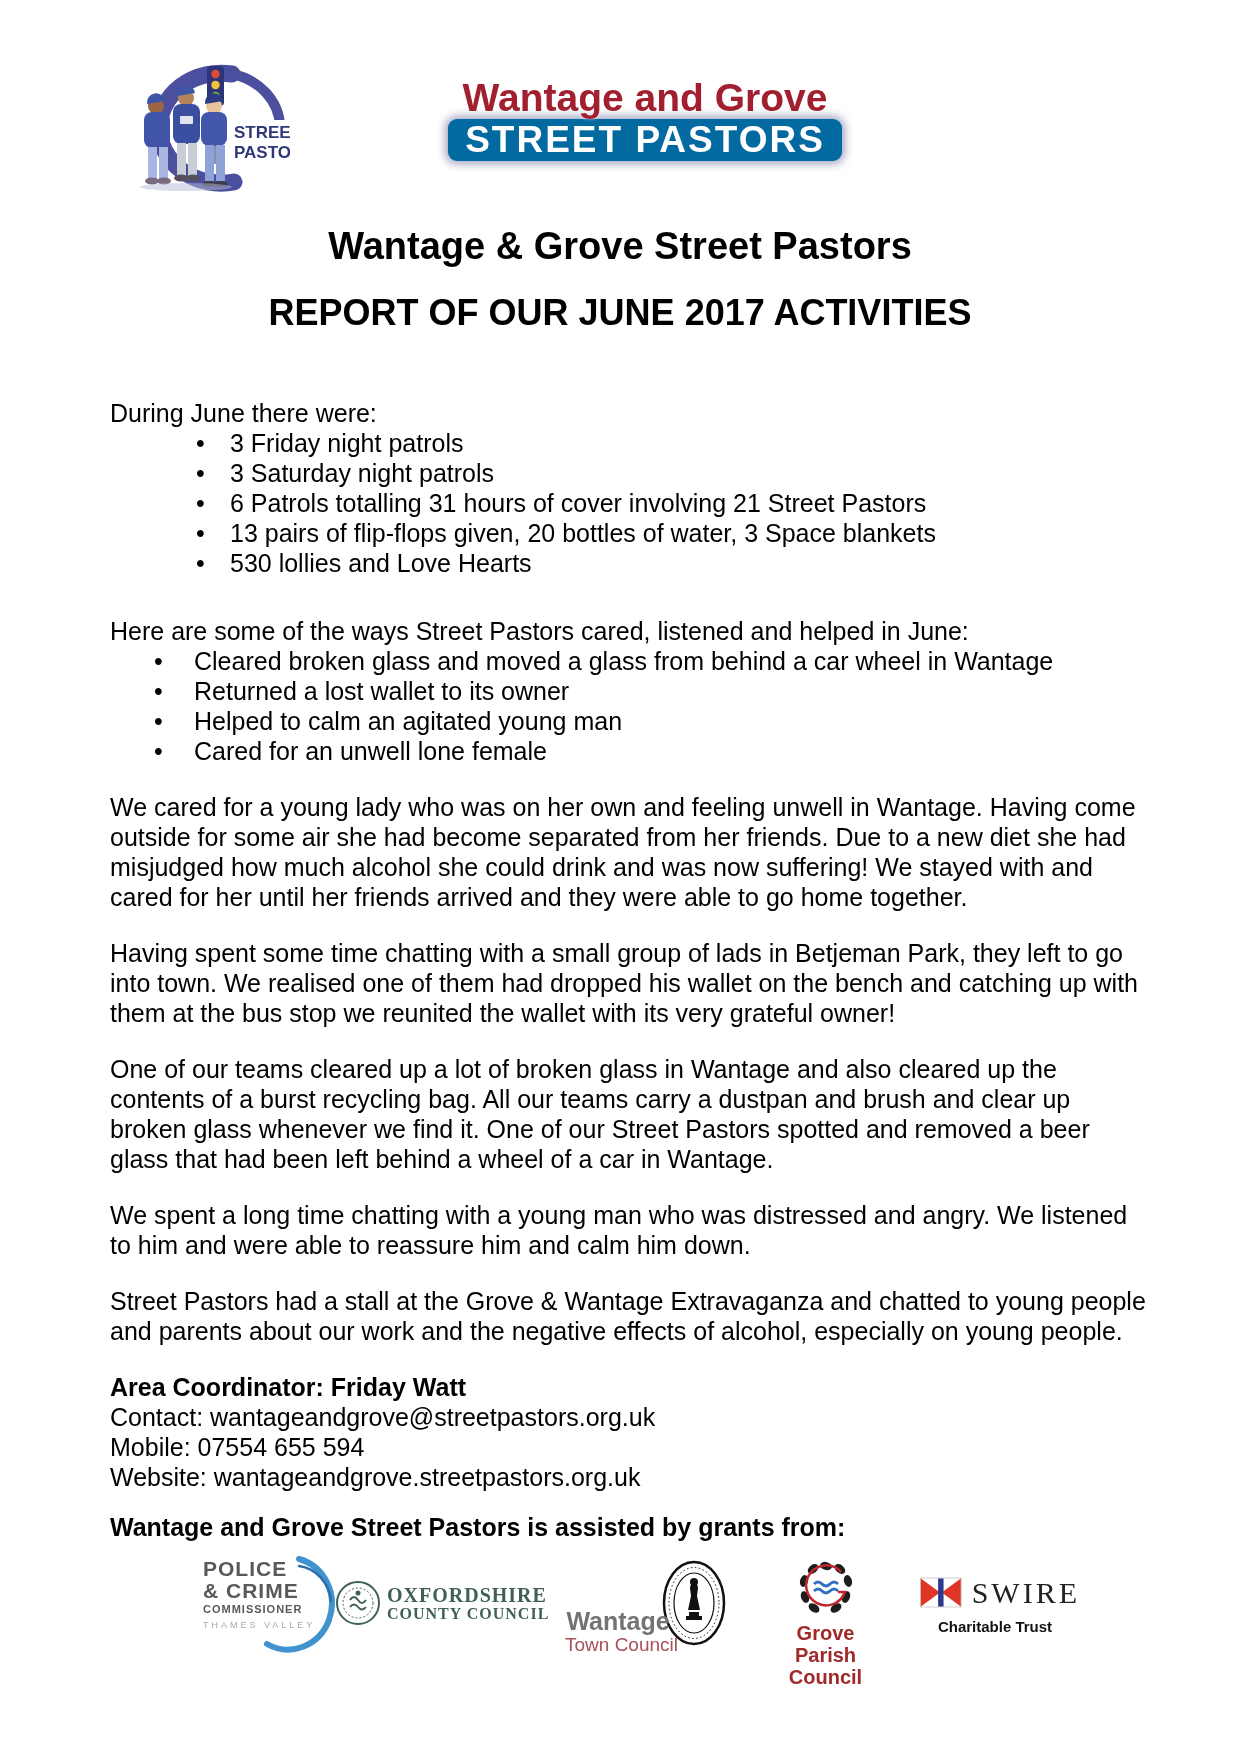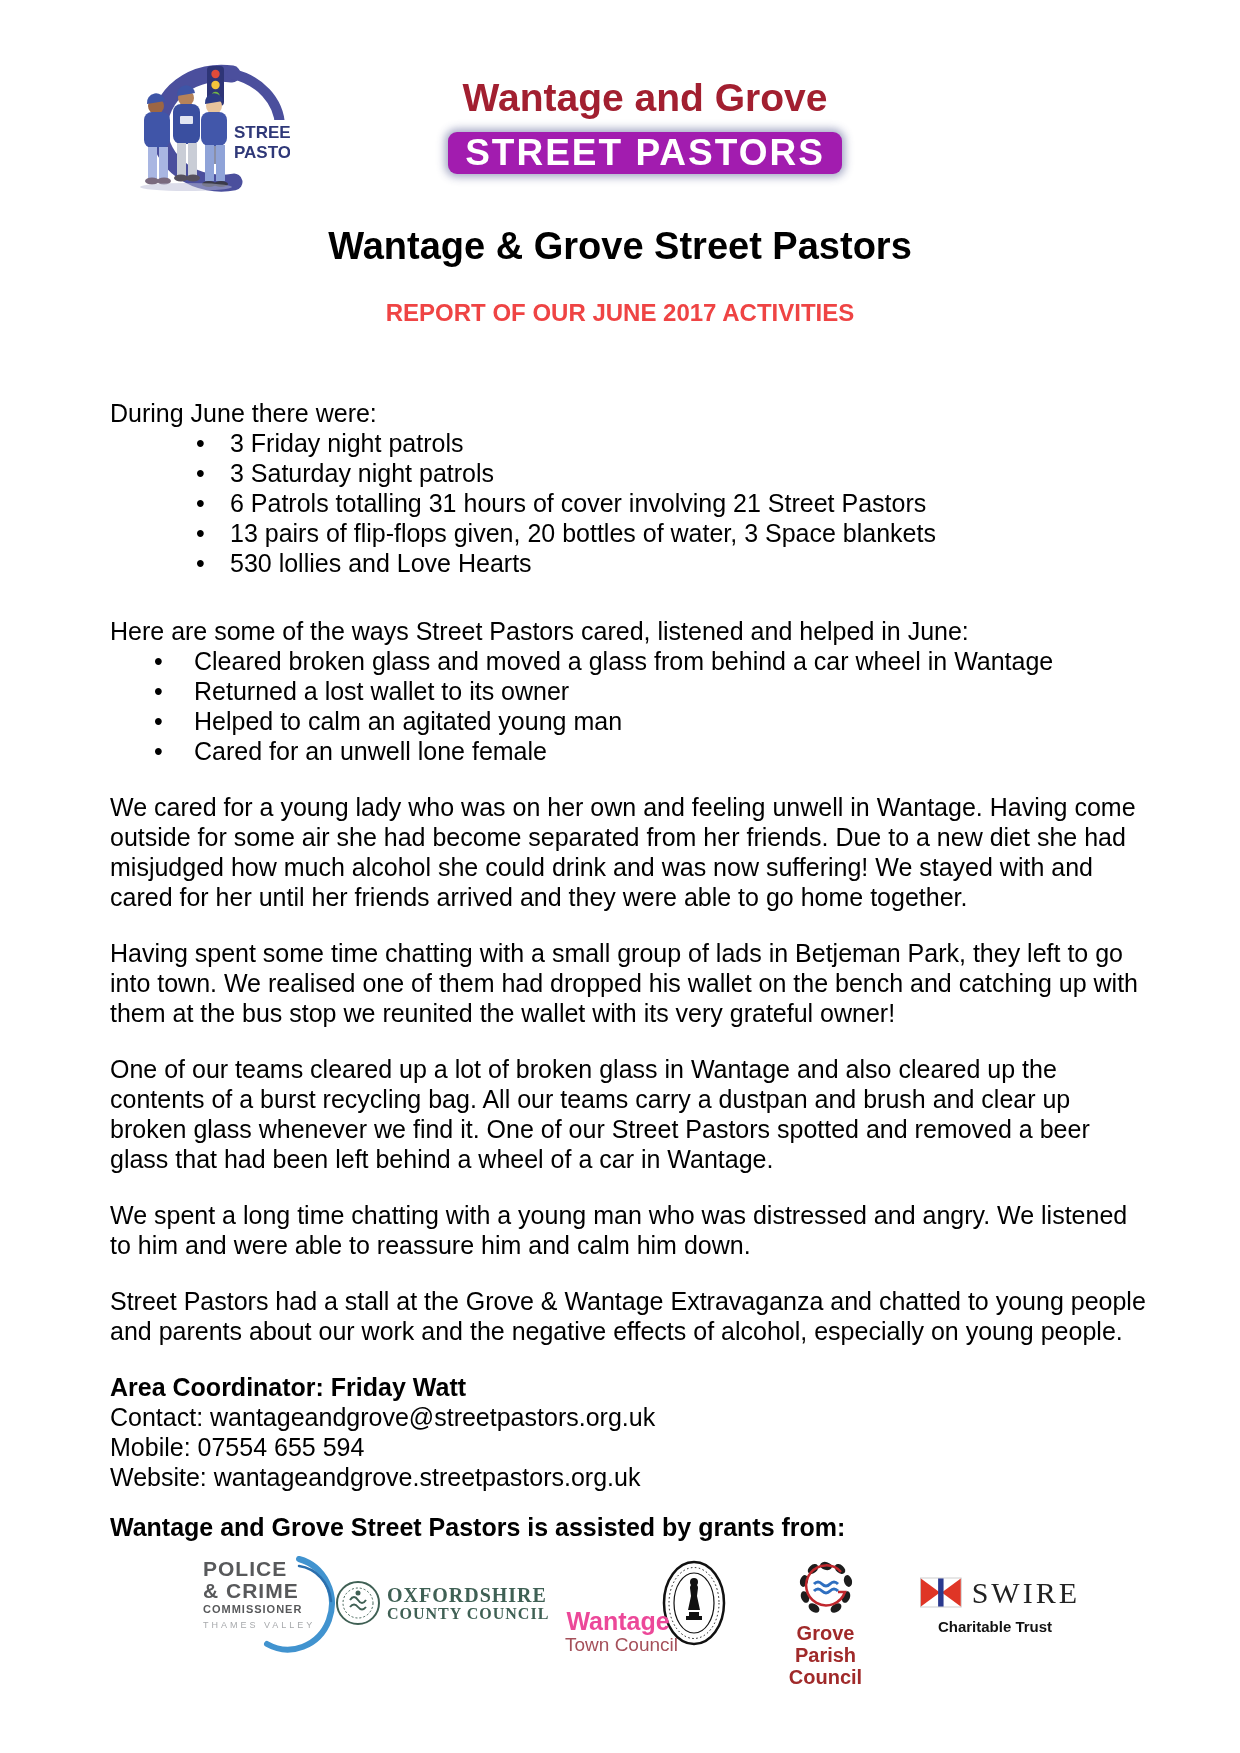--- a/index.html
+++ b/index.html
@@ -16,34 +16,34 @@
   .header{position:absolute;left:0;top:0;width:1240px;height:200px;}
   .sp-logo{position:absolute;left:114px;top:64px;width:176px;height:130px;}
   .wg-banner{position:absolute;left:448px;top:78px;width:394px;text-align:center;}
   .wg-line1{
     font-size:39px;font-weight:bold;line-height:40px;
     color:#A21F30;letter-spacing:0px;
     text-shadow:0 0 3px rgba(255,255,255,.8);
     white-space:nowrap;
   }
   .wg-band{
-    margin-top:14px;height:42px;line-height:42px;
-    background:#a21caf;border-radius:9px;
+    margin-top:1px;height:42px;line-height:42px;
+    background:#0369a1;border-radius:9px;
     box-shadow:0 0 9px 3px rgba(51,59,125,.45);
     color:#ffffff;font-size:37px;font-weight:bold;letter-spacing:2px;
     white-space:nowrap;
   }
   
   h1.title{
     margin:226px 0 0;text-align:center;
     font-size:38px;line-height:40px;font-weight:bold;color:#000;
   }
   h2.subtitle{
     margin:30px 11px 0;text-align:center;
-    font-size:24px;line-height:34px;font-weight:bold;color:#ef4444;
+    font-size:36px;line-height:34px;font-weight:bold;color:#000000;
   }
   
   .content{padding:0 88px 0 110px;font-size:25px;line-height:30px;}
   .lead1{margin:68px 0 0;}
   .lead2{margin:38px 0 0;}
   ul.bullets{list-style:none;margin:0;padding:0;}
   ul.bullets li{position:relative;line-height:30px;}
   ul.bullets .bullet{position:absolute;font-size:25px;}
   ul.deep li{padding-left:120px;}
   ul.deep .bullet{left:86px;}
@@ -67,21 +67,21 @@
   .pcc-l4{font-size:9px;color:#A7A9AC;letter-spacing:3px;line-height:12px;margin-top:3px;}
   
   .occ{left:335px;top:24px;display:flex;align-items:center;}
   .occ-text{margin-left:6px;color:#3F6054;font-family:"Liberation Serif","DejaVu Serif",serif;}
   .occ-l1{font-size:20px;font-weight:bold;letter-spacing:1px;line-height:20px;}
   .occ-l2{font-size:16px;font-weight:bold;letter-spacing:1px;line-height:17px;}
   
   .wtc{left:558px;top:4px;width:180px;height:100px;}
   .wtc-crest{position:absolute;right:12px;top:0;}
   .wtc-text{position:absolute;left:0;top:48px;text-align:center;width:120px;}
-  .wtc-l1{font-size:25px;font-weight:bold;color:#ec4899;line-height:26px;}
+  .wtc-l1{font-size:25px;font-weight:bold;color:#737373;line-height:26px;}
   .wtc-l2{font-size:19px;color:#A5505A;line-height:21px;text-align:right;}
   
   .gpc{left:763px;top:4px;width:125px;text-align:center;}
   .gpc-l1{font-size:20px;font-weight:bold;color:#A02A2A;line-height:22px;margin-top:2px;}
   .gpc-l2{font-size:20px;font-weight:bold;color:#A02A2A;line-height:22px;}
   
   .swire{left:920px;top:20px;width:160px;}
   .swire-row{display:flex;align-items:center;}
   .swire-name{
     margin-left:10px;font-family:"Liberation Serif","DejaVu Serif",serif;

